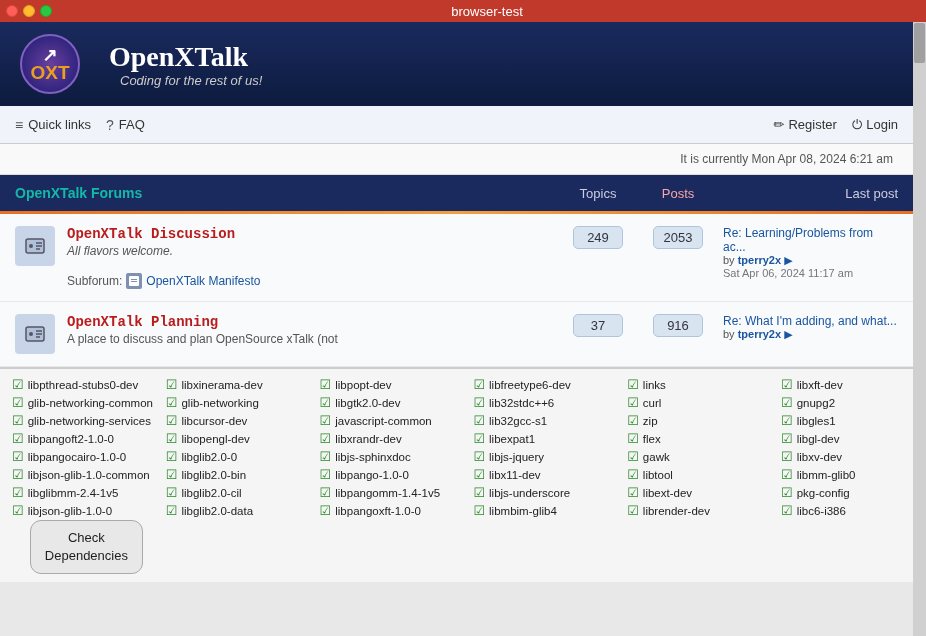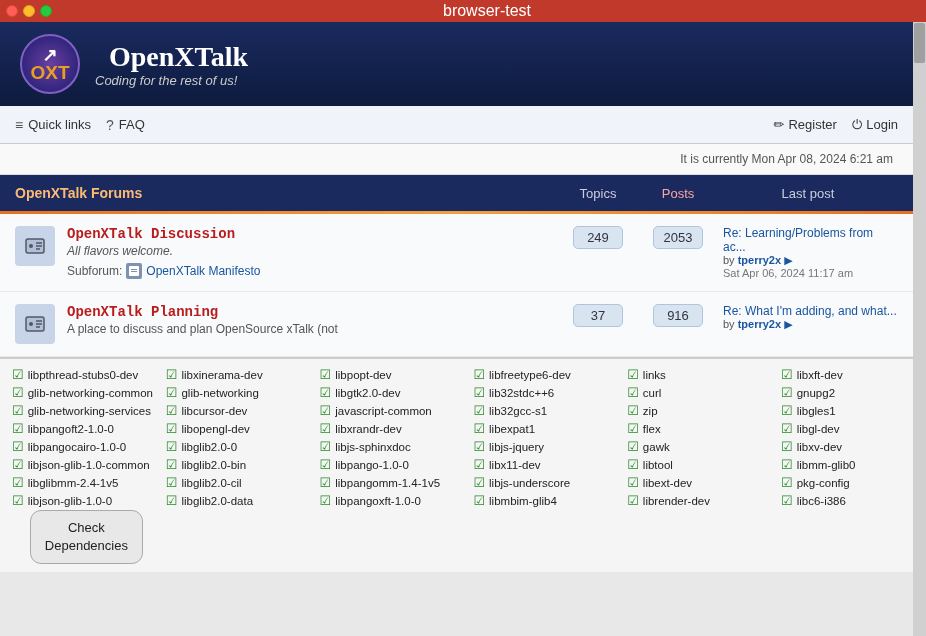--- a/index.html
+++ b/index.html
@@ -9,21 +9,21 @@
     .title-bar {
       background: #c0392b;
       height: 22px;
       display: flex;
       align-items: center;
       justify-content: center;
       position: relative;
     }
     .title-bar-text {
       color: white;
-      font-size: 16px;
+      font-size: 13px;
       font-weight: normal;
       padding-left: 48px;
     }
     .title-bar-controls {
       position: absolute;
       left: 6px;
       display: flex;
       gap: 5px;
     }
     .tb-btn {
@@ -71,20 +71,21 @@
       font-size: 28px;
       font-weight: bold;
       color: white;
       font-family: Georgia, serif;
       margin-left: 14px;
     }
     .site-subtitle {
       font-size: 13px;
       color: #cccccc;
       font-style: italic;
+      margin-left: 25px;
     }
 
     
     .nav-bar {
       background: #f0f4fa;
       border-bottom: 1px solid #ccc;
       padding: 0 15px;
       display: flex;
       align-items: center;
       justify-content: space-between;
@@ -118,30 +119,30 @@
       background: #1a2a5e;
       display: flex;
       align-items: center;
       padding: 10px 15px;
       color: white;
     }
     .forum-header-title {
       flex: 1;
       font-size: 14px;
       font-weight: bold;
-      color: #fdba74;
+      color: #14b8a6;
     }
     .forum-header-topics {
       width: 80px; text-align: center; font-size: 13px; color: #ccd;
     }
     .forum-header-posts {
       width: 80px; text-align: center; font-size: 13px; color: #fca5a5;
     }
     .forum-header-lastpost {
-      width: 180px; text-align: center; font-size: 13px; color: #ccd;
+      width: 180px; text-align: right; font-size: 13px; color: #ccd;
     }
     .forum-divider {
       height: 3px;
       background: linear-gradient(90deg, #e87020, #f0a040, #e87020);
     }
 
     
     .forum-row {
       display: flex;
       align-items: flex-start;
@@ -155,21 +156,21 @@
       border-radius: 4px;
       display: flex; align-items: center; justify-content: center;
       margin-right: 12px;
       flex-shrink: 0;
       color: #556;
       font-size: 18px;
     }
     .forum-row-content { flex: 1; }
     .forum-row-name { font-size: 14px; font-weight: bold; color: #b91c1c; cursor: pointer; font-family: Liberation Mono, monospace; }
     .forum-row-desc { font-size: 12px; color: #555; margin-top: 2px; }
-    .forum-row-subforum { font-size: 12px; color: #555; margin-top: 5px; display: flex; align-items: center; gap: 4px; }
+    .forum-row-subforum { font-size: 12px; color: #555; margin-top: 15px; display: flex; align-items: center; gap: 4px; }
     .subforum-icon { width: 16px; height: 16px; background: #8090b0; border-radius: 2px; display: inline-flex; align-items: center; justify-content: center; }
     .subforum-link { color: #1a56a0; cursor: pointer; }
 
     .forum-row-stats {
       display: flex;
       gap: 0;
     }
     .stat-badge {
       width: 80px; text-align: center;
     }

